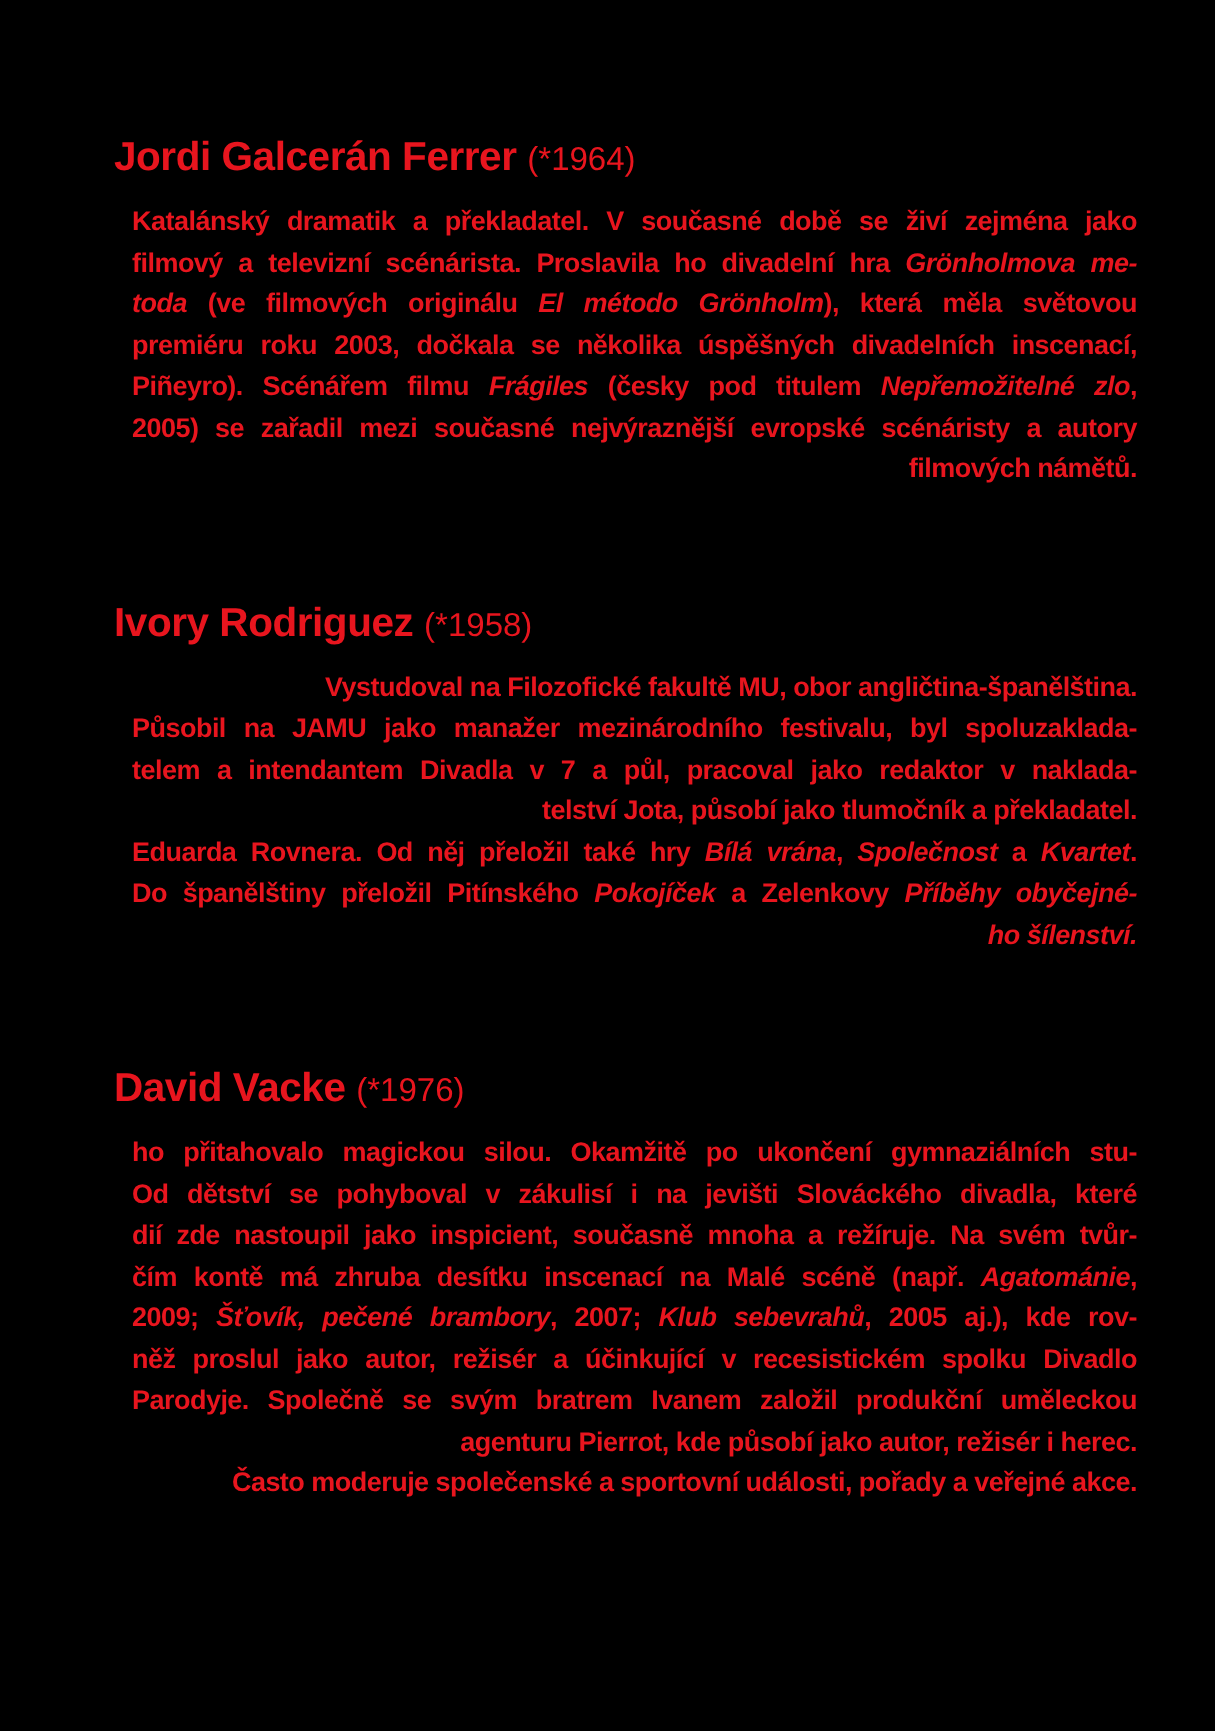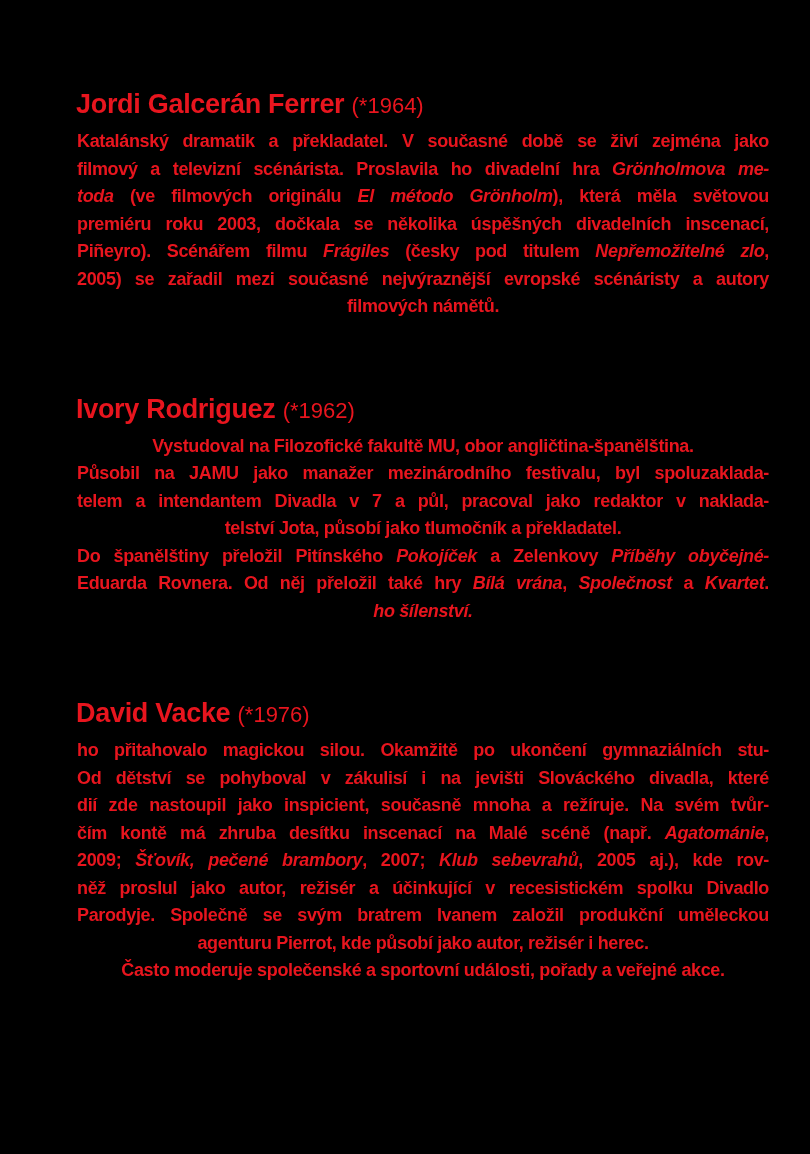--- a/index.html
+++ b/index.html
@@ -31,27 +31,27 @@
     line-height: 33px;
     font-weight: 700;
     letter-spacing: -0.3px;
     white-space: nowrap;
   }
   .person-birth-year {
     font-weight: 400;
     font-size: 22px;
     letter-spacing: 0;
   }
-  .bio-paragraph { margin: 1px; }
+  .bio-paragraph { margin: 12px; }
   .line {
     font-size: 18px;
     font-weight: 700;
     line-height: 27.5px;
     letter-spacing: -0.35px;
-    text-align: center;
+    text-align: right;
   }
   .line.j {
     text-align: justify;
     text-align-last: justify;
   }
   .it { font-style: italic; }
 </style>
 </head>
 <body style="background: rgb(0, 0, 0);">
 
@@ -63,28 +63,28 @@
           <div class="line j"><span>Katalánský dramatik a překladatel. V současné době se živí zejména jako</span></div>
           <div class="line j"><span>filmový a televizní scénárista. Proslavila ho divadelní hra </span><span class="it">Grönholmova me-</span></div>
           <div class="line j"><span class="it">toda</span><span> (ve filmových originálu </span><span class="it">El método Grönholm</span><span>), která měla světovou</span></div>
           <div class="line j"><span>premiéru roku 2003, dočkala se několika úspěšných divadelních inscenací,</span></div>
           <div class="line j"><span>Piñeyro). Scénářem filmu </span><span class="it">Frágiles</span><span> (česky pod titulem </span><span class="it">Nepřemožitelné zlo</span><span>,</span></div>
           <div class="line j"><span>2005) se zařadil mezi současné nejvýraznější evropské scénáristy a autory</span></div>
           <div class="line"><span>filmových námětů.</span></div>
         </div>
       </section>
       <section class="bio-section">
-        <h2 class="person-heading"><span class="person-name">Ivory Rodriguez</span> <span class="person-birth-year">(*1962)</span></h2>
+        <h2 class="person-heading"><span class="person-name">Ivory Rodriguez</span> <span class="person-birth-year">(*1958)</span></h2>
         <div class="bio-paragraph">
           <div class="line"><span>Vystudoval na Filozofické fakultě MU, obor angličtina-španělština.</span></div>
           <div class="line j"><span>Působil na JAMU jako manažer mezinárodního festivalu, byl spoluzaklada-</span></div>
           <div class="line j"><span>telem a intendantem Divadla v 7 a půl, pracoval jako redaktor v naklada-</span></div>
           <div class="line"><span>telství Jota, působí jako tlumočník a překladatel.</span></div>
+          <div class="line j"><span>Eduarda Rovnera. Od něj přeložil také hry </span><span class="it">Bílá vrána</span><span>, </span><span class="it">Společnost</span><span> a </span><span class="it">Kvartet</span><span>.</span></div>
           <div class="line j"><span>Do španělštiny přeložil Pitínského </span><span class="it">Pokojíček</span><span> a Zelenkovy </span><span class="it">Příběhy obyčejné-</span></div>
-          <div class="line j"><span>Eduarda Rovnera. Od něj přeložil také hry </span><span class="it">Bílá vrána</span><span>, </span><span class="it">Společnost</span><span> a </span><span class="it">Kvartet</span><span>.</span></div>
           <div class="line"><span class="it">ho šílenství.</span></div>
         </div>
       </section>
       <section class="bio-section">
         <h2 class="person-heading"><span class="person-name">David Vacke</span> <span class="person-birth-year">(*1976)</span></h2>
         <div class="bio-paragraph">
           <div class="line j"><span>ho přitahovalo magickou silou. Okamžitě po ukončení gymnaziálních stu-</span></div>
           <div class="line j"><span>Od dětství se pohyboval v zákulisí i na jevišti Slováckého divadla, které</span></div>
           <div class="line j"><span>dií zde nastoupil jako inspicient, současně mnoha a režíruje. Na svém tvůr-</span></div>
           <div class="line j"><span>čím kontě má zhruba desítku inscenací na Malé scéně (např. </span><span class="it">Agatománie</span><span>,</span></div>

